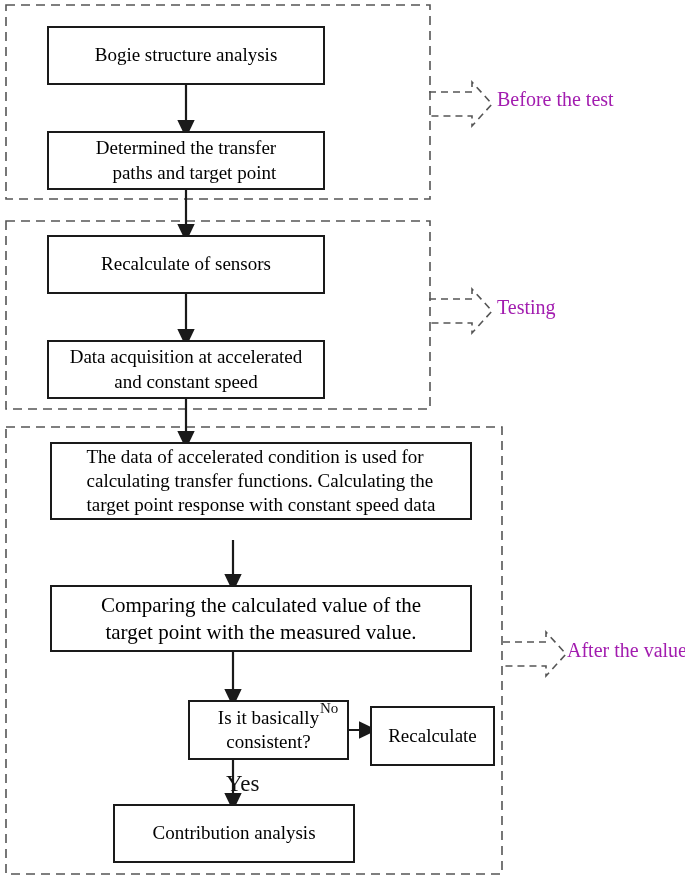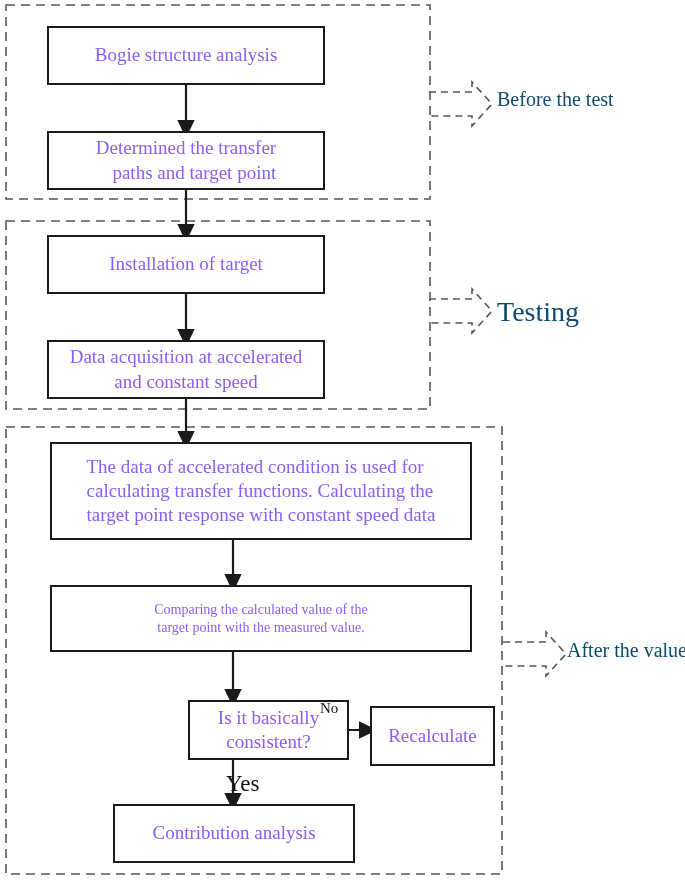--- a/index.html
+++ b/index.html
@@ -24,32 +24,32 @@
   }
   .node {
     position: absolute;
     box-sizing: border-box;
     border: 2px solid #1a1a1a;
     background: #ffffff;
     display: flex;
     align-items: center;
     justify-content: center;
     text-align: center;
-    color: #8b5cf6;
+    color: #000000;
     line-height: 1.28;
     z-index: 3;
   }
   .node .txt {
     display: block;
     padding: 0 2px;
     white-space: pre-line;
   }
   .grp-label {
     position: absolute;
-    color: #0c4a6e;
+    color: #a21caf;
     white-space: nowrap;
     z-index: 4;
   }
   .edge-label {
     position: absolute;
     color: #111111;
     white-space: nowrap;
     z-index: 4;
   }
 </style>
@@ -97,35 +97,35 @@
   <div class="node" style="left:47px; top:26px; width:278px; height:59px; font-size:19px;">
     <span class="txt">Bogie structure analysis</span>
   </div>
 
   <div class="node" style="left:47px; top:131px; width:278px; height:59px; font-size:19px;text-align:right;">
     <span class="txt">Determined the transfer
 paths and target point</span>
   </div>
 
   <div class="node" style="left:47px; top:235px; width:278px; height:59px; font-size:19px;">
-    <span class="txt">Installation of target</span>
+    <span class="txt">Recalculate of sensors</span>
   </div>
 
   <div class="node" style="left:47px; top:340px; width:278px; height:59px; font-size:19px;">
     <span class="txt">Data acquisition at accelerated
 and constant speed</span>
   </div>
 
-  <div class="node" style="left:50px; top:442px; width:422px; height:98px; font-size:19px;">
+  <div class="node" style="left:50px; top:442px; width:422px; height:78px; font-size:19px;">
     <span class="txt" style="text-align:left; padding:0 4px;">The data of accelerated condition is used for
 calculating transfer functions. Calculating the
 target point response with constant speed data</span>
   </div>
 
-  <div class="node" style="left:50px; top:585px; width:422px; height:67px; font-size:14px;">
+  <div class="node" style="left:50px; top:585px; width:422px; height:67px; font-size:21px;">
     <span class="txt">Comparing the calculated value of the
 target point with the measured value.</span>
   </div>
 
   <div class="node" style="left:152px; top:700px; width:161px; height:60px; font-size:19px;margin-left:36px;">
     <span class="txt">Is it basically
 consistent?</span>
   </div>
 
   <div class="node" style="left:370px; top:706px; width:125px; height:60px; font-size:19px;">
@@ -135,17 +135,17 @@
   <div class="node" style="left:113px; top:804px; width:242px; height:59px; font-size:19px;font-family:Liberation Serif, serif;">
     <span class="txt">Contribution analysis</span>
   </div>
 
   <div class="edge-label" style="left:320px; top:700px; font-size:15px;">No</div>
 
   <div class="edge-label" style="left:226px; top:771px; font-size:23px;">Yes</div>
 
   <div class="grp-label" style="left:497px; top:88px; font-size:20px;">Before the test</div>
 
-  <div class="grp-label" style="left:497px; top:296px; font-size:28px;">Testing</div>
+  <div class="grp-label" style="left:497px; top:296px; font-size:20px;">Testing</div>
 
   <div class="grp-label" style="left:567px; top:639px; font-size:20px;">After the value</div>
 
 </div>
 
 </body></html>

